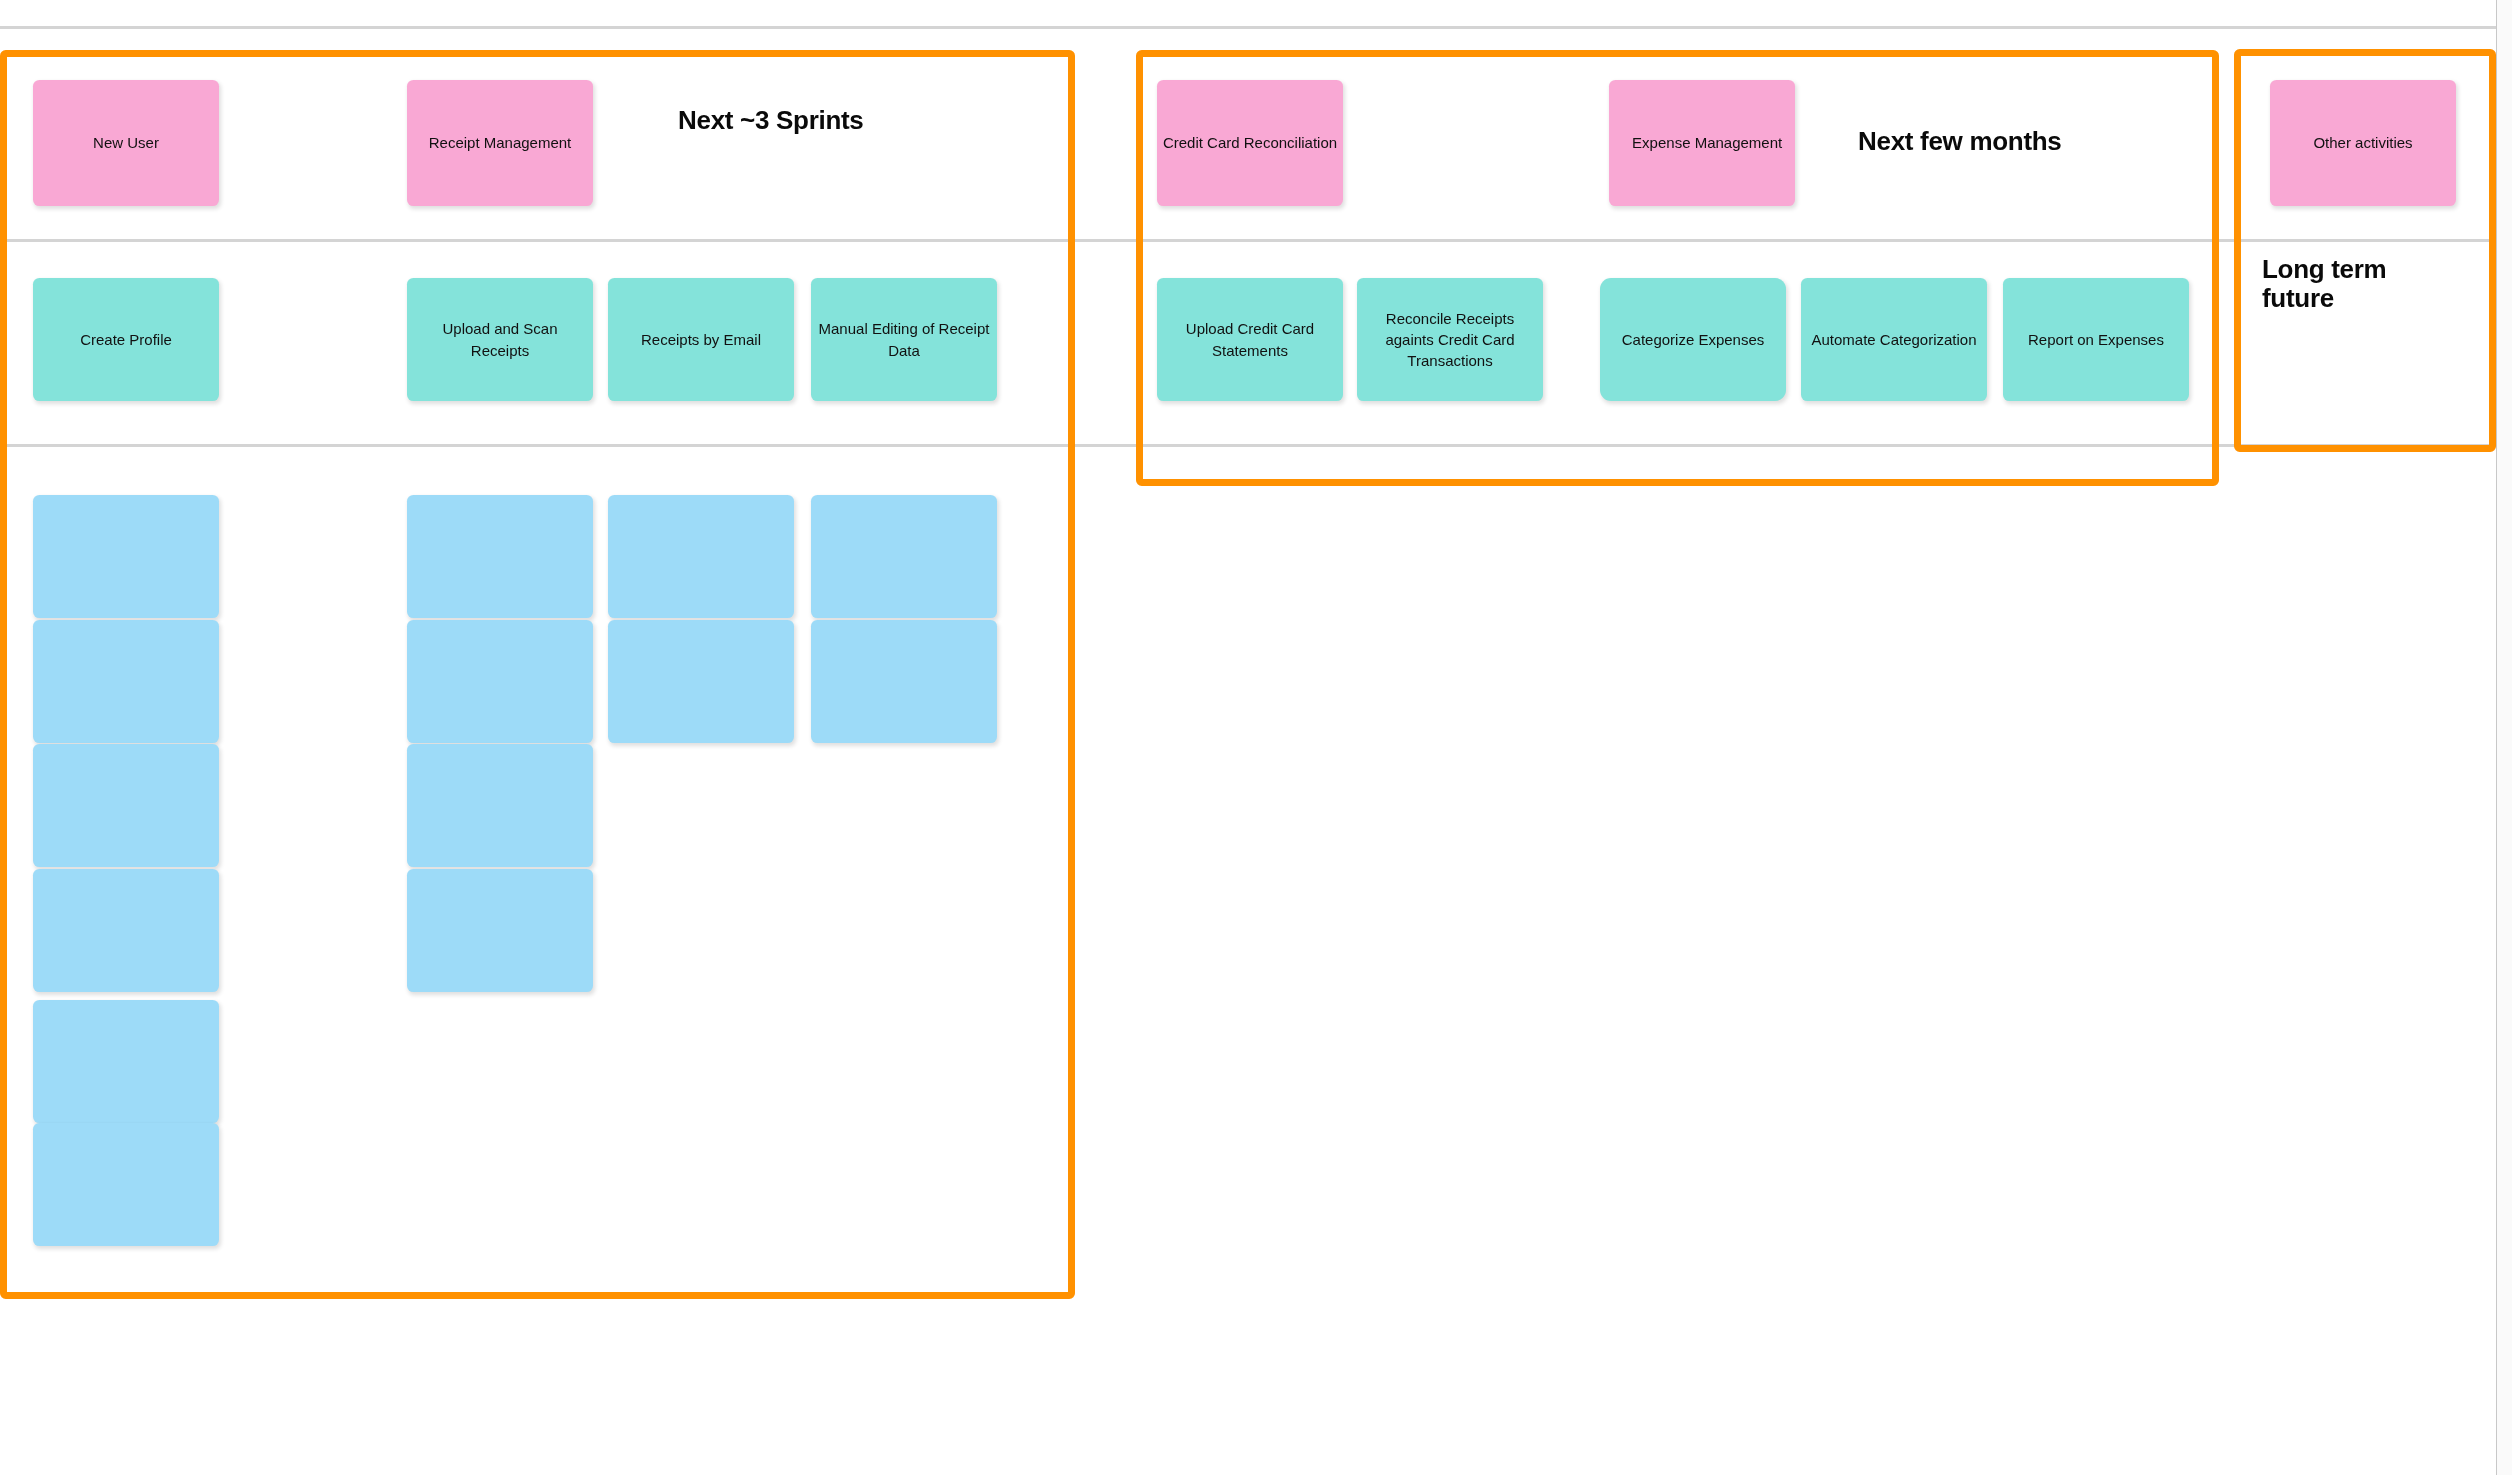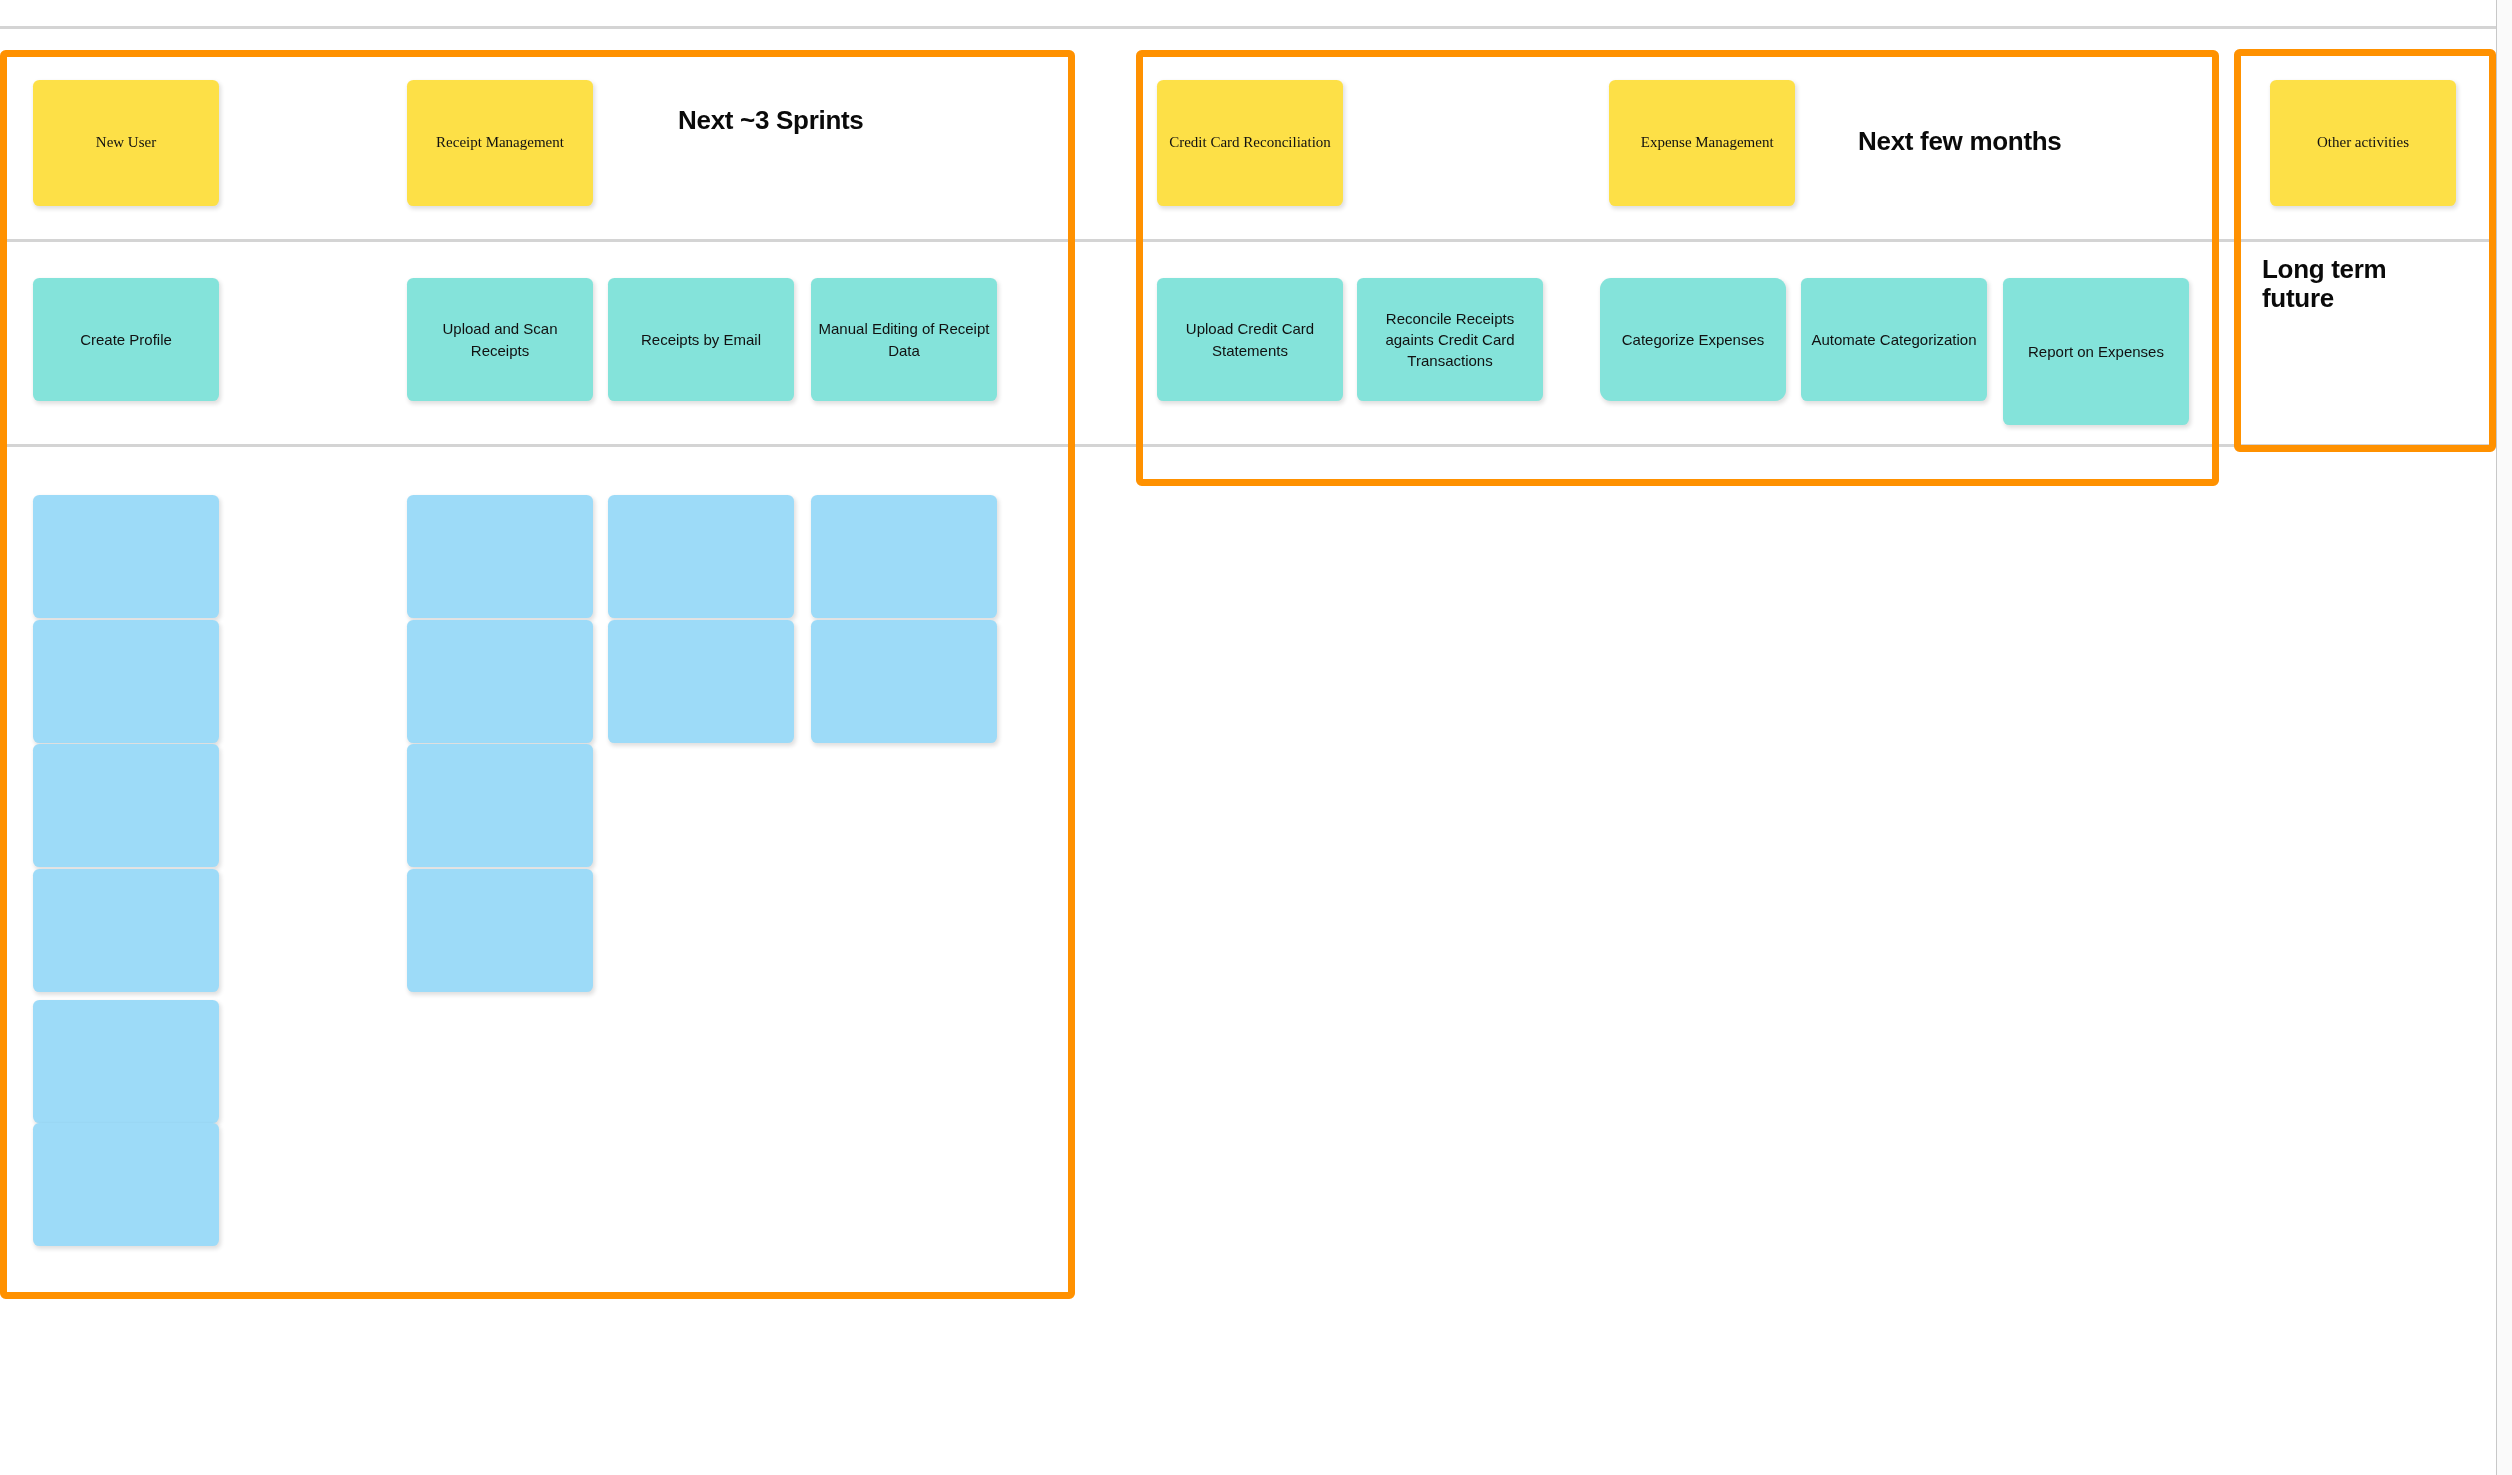--- a/index.html
+++ b/index.html
@@ -71,21 +71,21 @@
     align-items: center;
     justify-content: center;
     text-align: center;
     color: #111111;
     font-size: 15px;
     line-height: 1.42;
     padding: 2.3px 5.7px;
     box-shadow: 1.7px 2.3px 4px rgba(0,0,0,0.13);
     overflow: hidden;
   }
-  .card.green { background: #fde047; font-family: Liberation Serif, serif; }
+  .card.green { background: #f9a8d4; }
   .card.teal  { background: #84e3da; }
   .card.blue  { background: #9ddbf8; }
   .card span { display: block; width: 100%; }
 </style>
 </head>
 <body>
 
 <div id="board">
 
   <div id="lane-dividers">
@@ -143,21 +143,21 @@
       </div>
       <div class="card teal" style="left: 1357px; top: 278px; width: 186px; height: 123px;">
         <span>Reconcile Receipts againts Credit Card Transactions</span>
       </div>
       <div class="card teal" style="left: 1600px; top: 278px; width: 186px; height: 123px; border-radius: 11px;">
         <span>Categorize Expenses</span>
       </div>
       <div class="card teal" style="left: 1801px; top: 278px; width: 186px; height: 123px;">
         <span>Automate Categorization</span>
       </div>
-      <div class="card teal" style="left: 2003px; top: 278px; width: 186px; height: 147px;">
+      <div class="card teal" style="left: 2003px; top: 278px; width: 186px; height: 123px;">
         <span>Report on Expenses</span>
       </div>
     </div>
 
   <div id="story-cards">
       <div class="card blue" style="left: 33px; top: 495px; width: 186px; height: 123px;">
         <span></span>
       </div>
       <div class="card blue" style="left: 33px; top: 620px; width: 186px; height: 123px;">
         <span></span>

